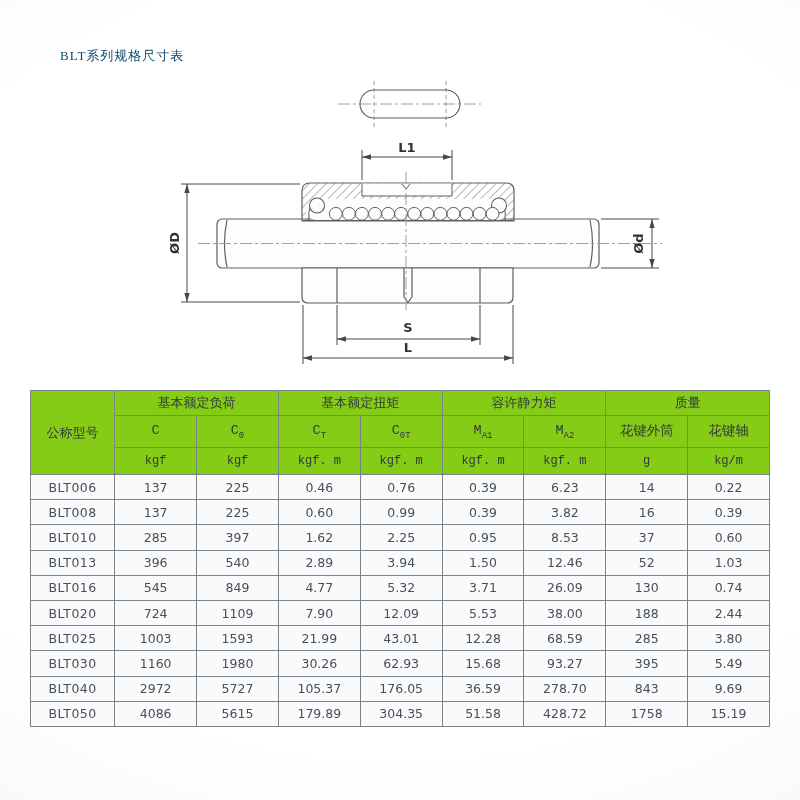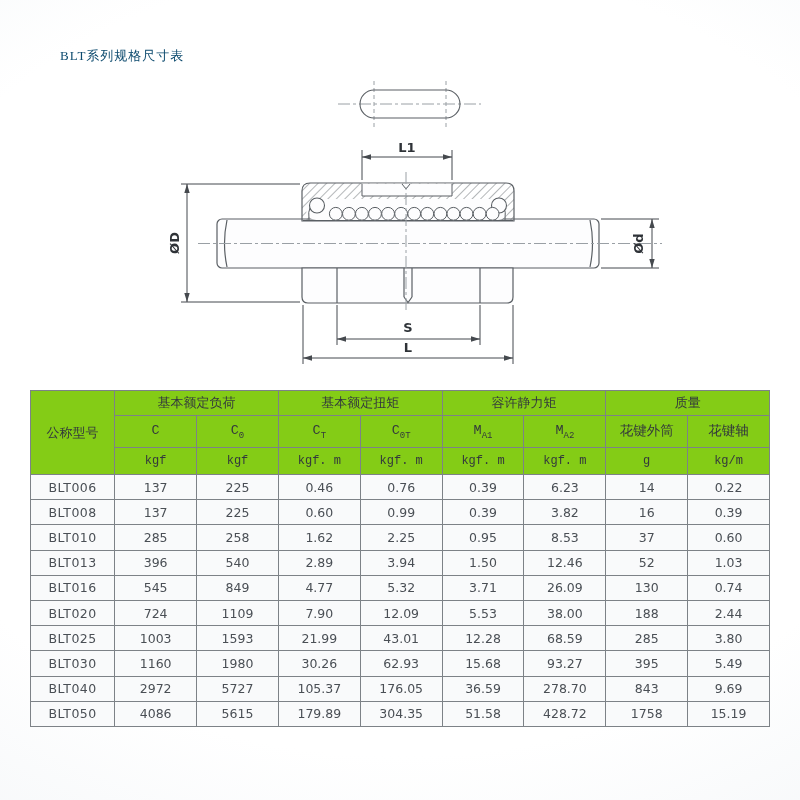--- a/index.html
+++ b/index.html
@@ -205,21 +205,21 @@
           <td>0.60</td>
           <td>0.99</td>
           <td>0.39</td>
           <td>3.82</td>
           <td>16</td>
           <td>0.39</td>
         </tr>
         <tr>
           <td class="model-cell">BLT010</td>
           <td>285</td>
-          <td>258</td>
+          <td>397</td>
           <td>1.62</td>
           <td>2.25</td>
           <td>0.95</td>
           <td>8.53</td>
           <td>37</td>
           <td>0.60</td>
         </tr>
         <tr>
           <td class="model-cell">BLT013</td>
           <td>396</td>

